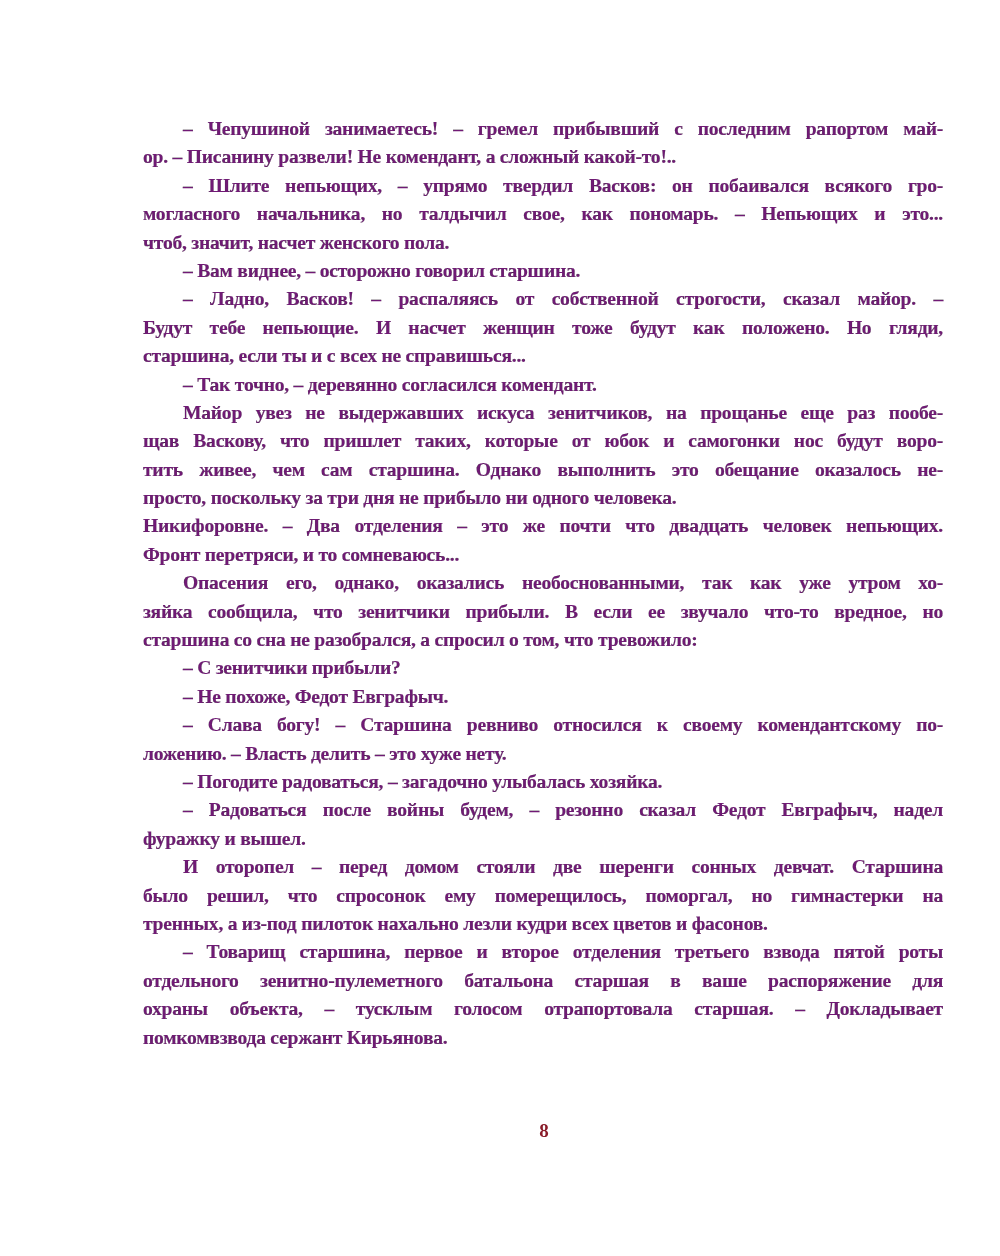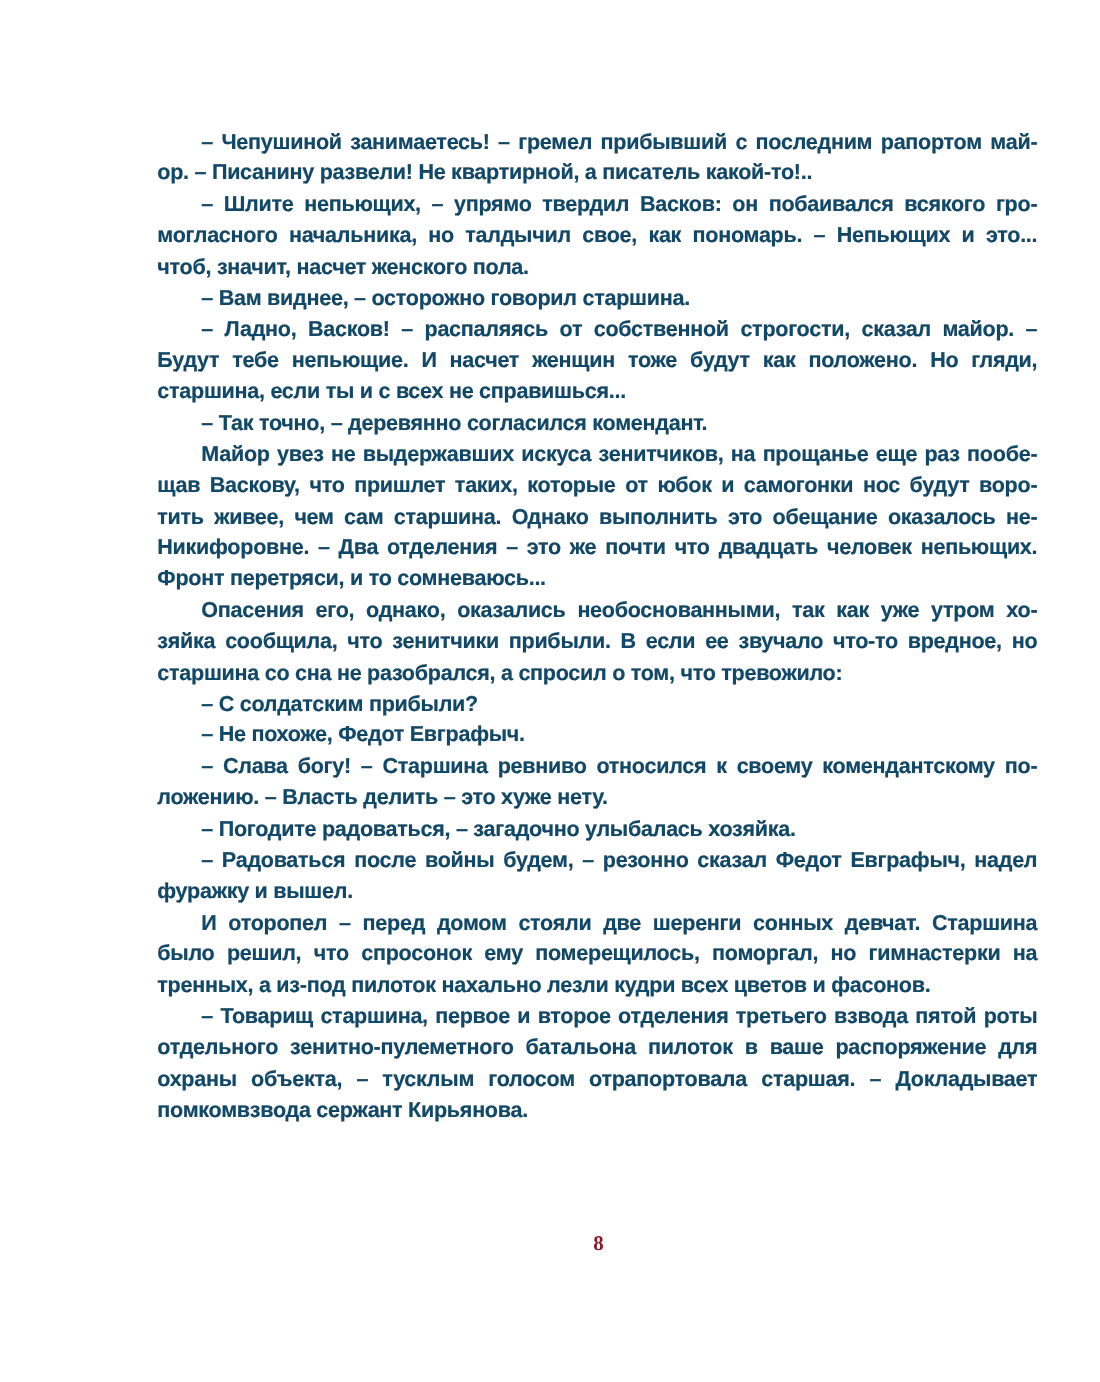--- a/index.html
+++ b/index.html
@@ -2,24 +2,24 @@
 <html><head>
 <meta charset="utf-8">
 <style>
   html, body { margin: 0; padding: 0; background: #ffffff; }
   body { width: 1000px; height: 1256px; position: relative; overflow: hidden; }
   .page {
     position: absolute;
     left: 143px;
     top: 115px;
     width: 800px;
-    font-family: Liberation Sans, sans-serif;
+    font-family: Liberation Serif, serif;
     font-size: 19.6px;
     line-height: 28.4px;
-    color: #0c4a6e;
+    color: #701a75;
     font-weight: bold;
     letter-spacing: -0.25px;
     -webkit-text-stroke: 0.15px #1c1c1c;
   }
   .line {
     display: block;
     white-space: nowrap;
     text-align: justify;
     text-align-last: justify;
     height: 28.4px;
@@ -38,46 +38,47 @@
     color: #8a1c2a;
     padding-left: 88px;
     box-sizing: border-box;
   }
 </style>
 </head>
 <body>
 
 <div class="page" id="page-text">
     <span class="line indent">– Чепушиной занимаетесь! – гремел прибывший с последним рапортом май-</span>
-    <span class="line last">ор. – Писанину развели! Не квартирной, а писатель какой-то!..</span>
+    <span class="line last">ор. – Писанину развели! Не комендант, а сложный какой-то!..</span>
     <span class="line indent">– Шлите непьющих, – упрямо твердил Васков: он побаивался всякого гро-</span>
     <span class="line">могласного начальника, но талдычил свое, как пономарь. – Непьющих и это...</span>
     <span class="line last">чтоб, значит, насчет женского пола.</span>
     <span class="line indent last">– Вам виднее, – осторожно говорил старшина.</span>
     <span class="line indent">– Ладно, Васков! – распаляясь от собственной строгости, сказал майор. –</span>
     <span class="line">Будут тебе непьющие. И насчет женщин тоже будут как положено. Но гляди,</span>
     <span class="line last">старшина, если ты и с всех не справишься...</span>
     <span class="line indent last">– Так точно, – деревянно согласился комендант.</span>
     <span class="line indent">Майор увез не выдержавших искуса зенитчиков, на прощанье еще раз пообе-</span>
     <span class="line">щав Васкову, что пришлет таких, которые от юбок и самогонки нос будут воро-</span>
     <span class="line">тить живее, чем сам старшина. Однако выполнить это обещание оказалось не-</span>
+    <span class="line last">просто, поскольку за три дня не прибыло ни одного человека.</span>
     <span class="line">Никифоровне. – Два отделения – это же почти что двадцать человек непьющих.</span>
     <span class="line last">Фронт перетряси, и то сомневаюсь...</span>
     <span class="line indent">Опасения его, однако, оказались необоснованными, так как уже утром хо-</span>
     <span class="line">зяйка сообщила, что зенитчики прибыли. В если ее звучало что-то вредное, но</span>
     <span class="line last">старшина со сна не разобрался, а спросил о том, что тревожило:</span>
-    <span class="line indent last">– С солдатским прибыли?</span>
+    <span class="line indent last">– С зенитчики прибыли?</span>
     <span class="line indent last">– Не похоже, Федот Евграфыч.</span>
     <span class="line indent">– Слава богу! – Старшина ревниво относился к своему комендантскому по-</span>
     <span class="line last">ложению. – Власть делить – это хуже нету.</span>
     <span class="line indent last">– Погодите радоваться, – загадочно улыбалась хозяйка.</span>
     <span class="line indent">– Радоваться после войны будем, – резонно сказал Федот Евграфыч, надел</span>
     <span class="line last">фуражку и вышел.</span>
     <span class="line indent">И оторопел – перед домом стояли две шеренги сонных девчат. Старшина</span>
     <span class="line">было решил, что спросонок ему померещилось, поморгал, но гимнастерки на</span>
     <span class="line last">тренных, а из-под пилоток нахально лезли кудри всех цветов и фасонов.</span>
     <span class="line indent">– Товарищ старшина, первое и второе отделения третьего взвода пятой роты</span>
-    <span class="line">отдельного зенитно-пулеметного батальона пилоток в ваше распоряжение для</span>
+    <span class="line">отдельного зенитно-пулеметного батальона старшая в ваше распоряжение для</span>
     <span class="line">охраны объекта, – тусклым голосом отрапортовала старшая. – Докладывает</span>
     <span class="line last">помкомвзвода сержант Кирьянова.</span>
   </div>
 
 <div class="page-number">8</div>
 
 </body></html>

